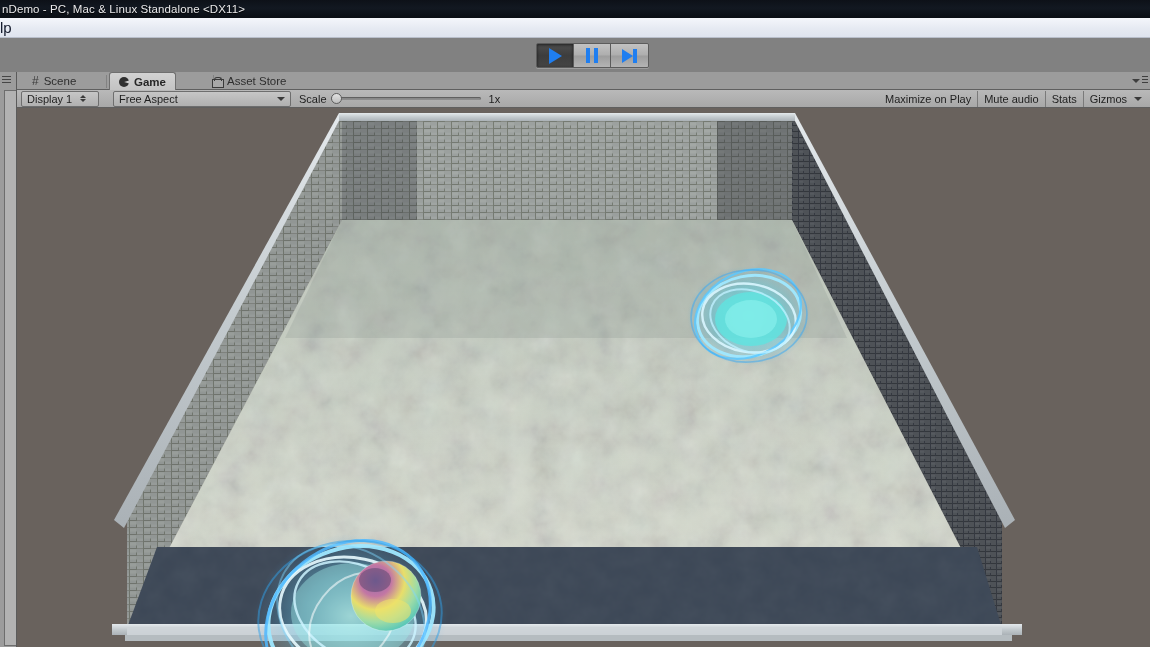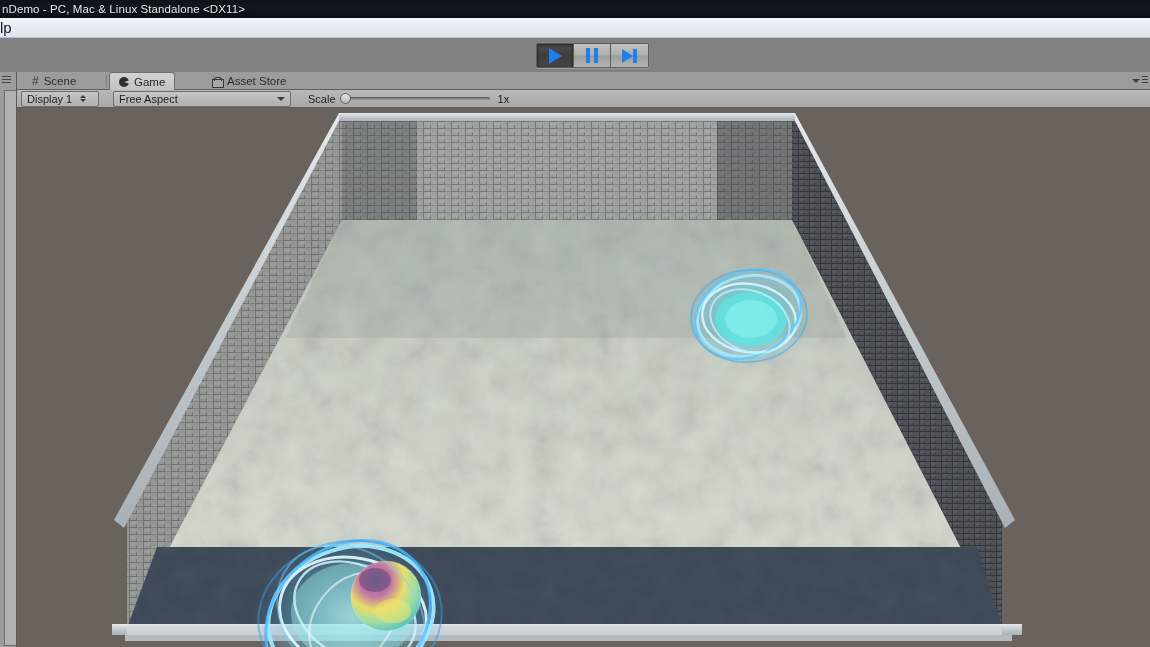--- a/index.html
+++ b/index.html
@@ -139,21 +139,21 @@
     font-size:11px; color:#1e1e1e; white-space:nowrap;
     background:linear-gradient(to bottom,#c6c6c6 0%,#b0b0b0 100%);
     border:1px solid #6e6e6e; border-radius:2px;
     padding:0 5px; margin-left:14px; cursor:default;
   }
   .updown{ display:flex; flex-direction:column; gap:1px; margin-left:8px; }
   .updown .u{ width:0;height:0;border-left:3px solid transparent;border-right:3px solid transparent;border-bottom:3px solid #3a3a3a; }
   .updown .d{ width:0;height:0;border-left:3px solid transparent;border-right:3px solid transparent;border-top:3px solid #3a3a3a; }
   .chev{ width:0;height:0;border-left:4px solid transparent;border-right:4px solid transparent;border-top:4px solid #3a3a3a; margin-left:8px; }
 
-  .scalewrap{ display:flex; align-items:center; gap:4px; margin-left:17px; }
+  .scalewrap{ display:flex; align-items:center; gap:4px; margin-left:8px; }
   .scalelbl{ font-size:11px; color:#1e1e1e; }
   .slider{ position:relative; width:150px; height:14px; display:flex; align-items:center; }
   .slider .track{ position:absolute; left:0; right:0; height:3px; background:#8d8d8d; border-radius:2px; box-shadow:inset 0 1px 1px rgba(0,0,0,.35); }
   .slider .knob{
     position:absolute; left:0px; width:11px; height:11px; border-radius:50%;
     background:linear-gradient(to bottom,#e2e2e2,#bdbdbd);
     border:1px solid #5e5e5e;
   }
   .scaleval{ font-size:11px; color:#1e1e1e; margin-left:4px; }
 
@@ -212,21 +212,21 @@
       </div>
     <div class="inner"></div>
   </div>
 
   <div class="tabstrip">
     <div class="tab inactive" style="left:6px;">
       <span class="ico ico-hash">#</span>
       <span>Scene</span>
     </div>
     <div class="tab-sep" style="left:89px;"></div>
-    <div class="tab active" style="left:92px;">
+    <div class="tab active" style="left:92px;font-weight:bold;">
       <span class="ico ico-game"></span>
       <span>Game</span>
     </div>
     <div class="tab-sep" style="left:196px;"></div>
     <div class="tab inactive" style="left:186px;">
       <span class="ico ico-store"></span>
       <span>Asset Store</span>
     </div>
 
     <div class="tabmenu">
@@ -254,20 +254,35 @@
 
     <div class="scalewrap">
       <span class="scalelbl">Scale</span>
       <span class="slider">
         <span class="track"></span>
         <span class="knob"></span>
       </span>
       <span class="scaleval">1x</span>
     </div>
 
+    <div class="rightctls">
+      <div class="rbtn">
+        <span>Maximize on Play</span>
+      </div>
+      <div class="rbtn">
+        <span>Mute audio</span>
+      </div>
+      <div class="rbtn">
+        <span>Stats</span>
+      </div>
+      <div class="rbtn">
+        <span>Gizmos</span>
+        <span class="chev2"></span>
+      </div>
+    </div>
   </div>
 
   <div class="viewport">
     <svg width="1133" height="539" viewBox="0 0 1133 539">
       <defs>
 
         <pattern id="brick" width="14" height="7" patternUnits="userSpaceOnUse">
           <rect width="14" height="7" fill="#9ba09e"></rect>
           <rect width="14" height="1" y="6" fill="#72776f"></rect>
           <rect width="1" height="7" x="0" fill="#747970"></rect>

